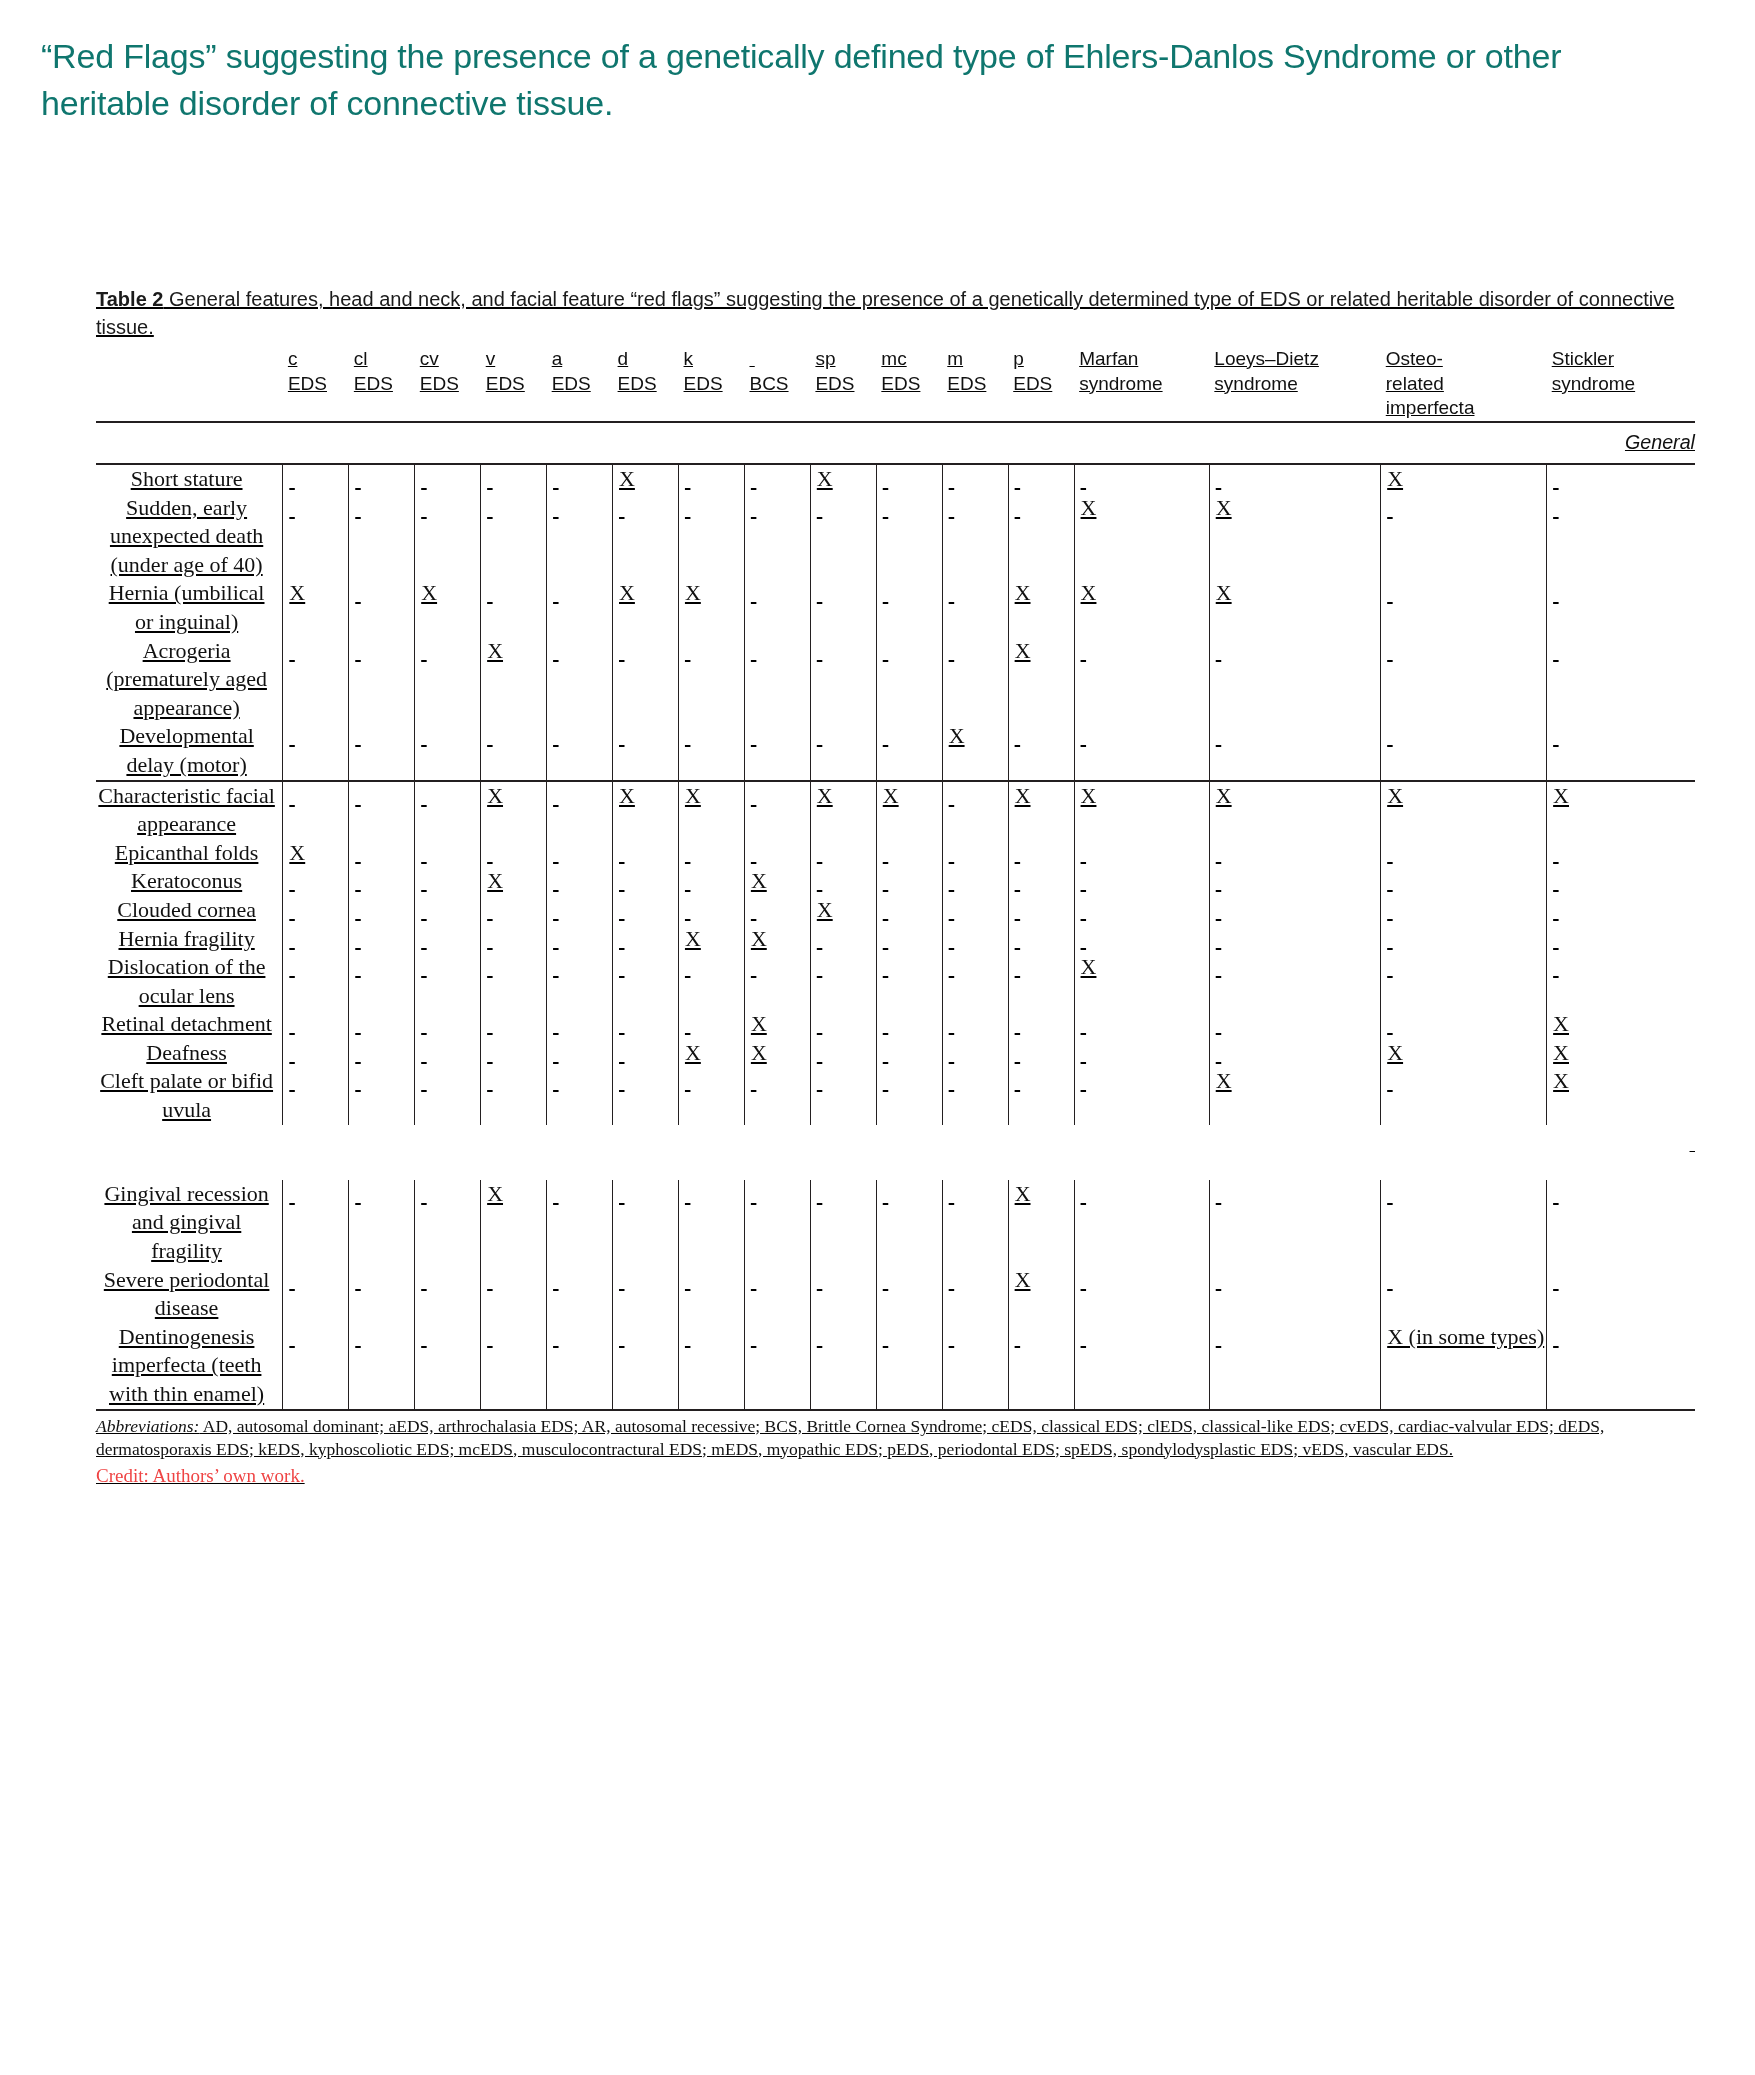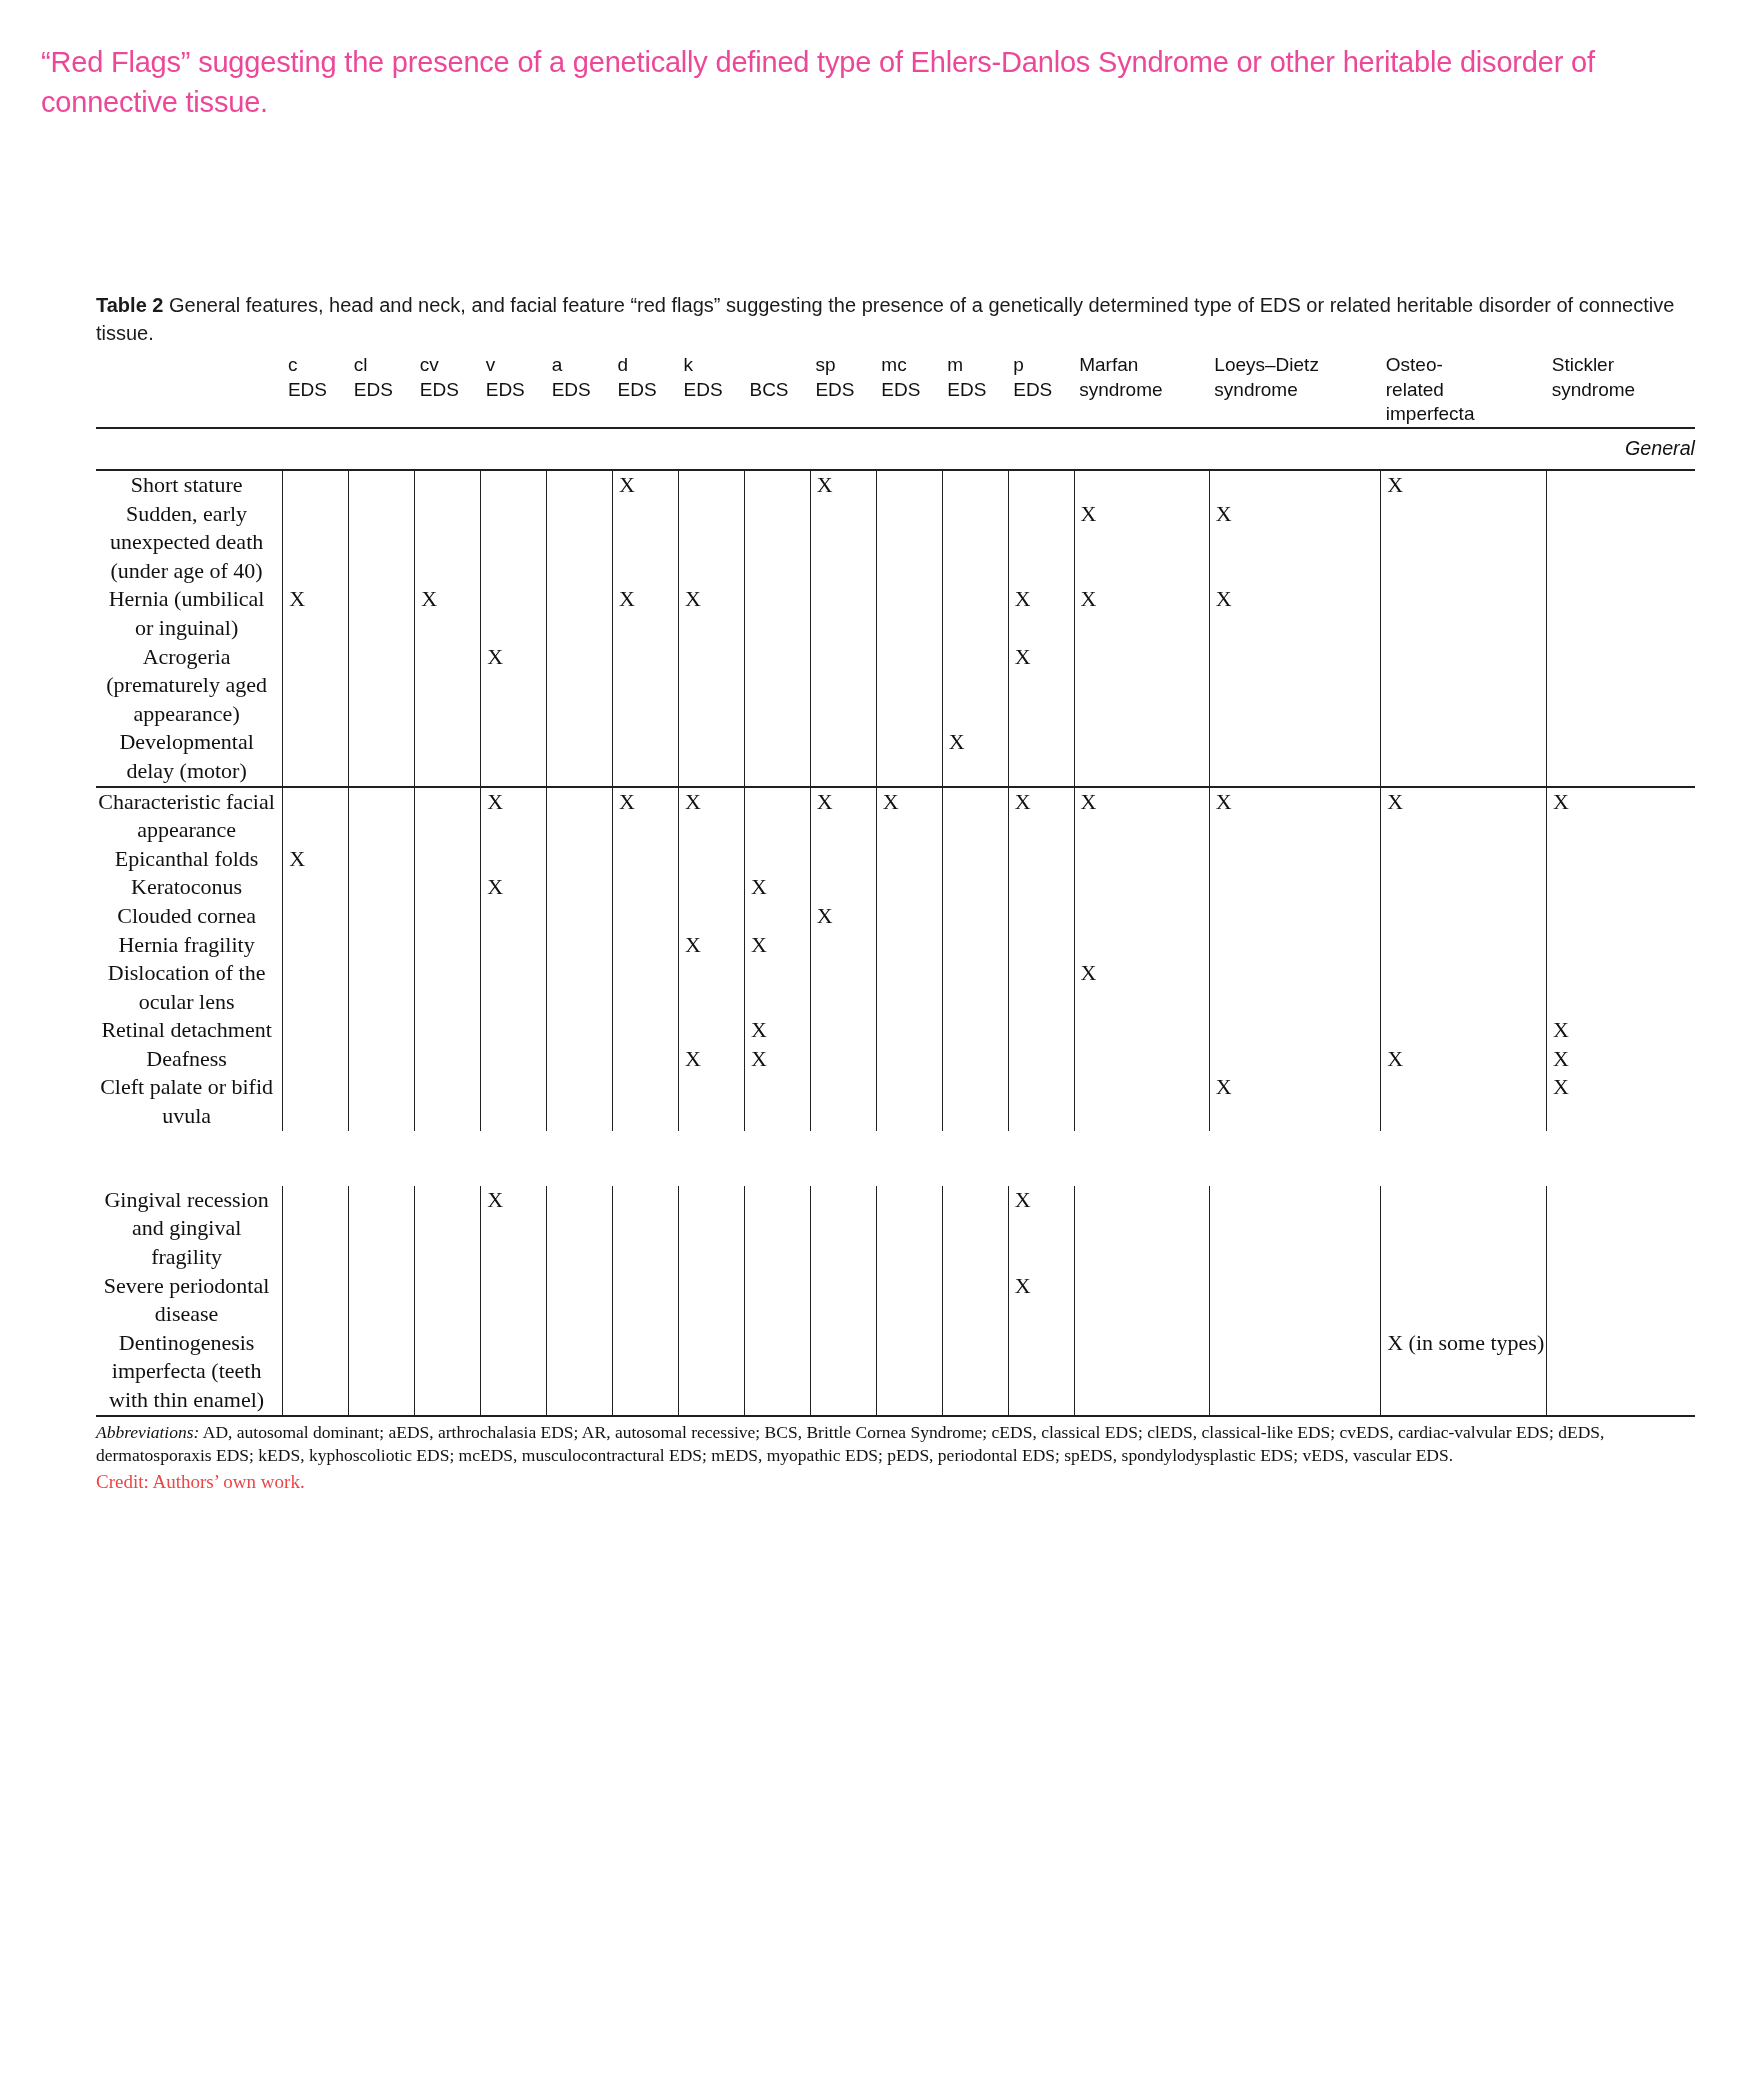--- a/index.html
+++ b/index.html
@@ -12,35 +12,36 @@
     height: 2075px;
     font-family: "Liberation Serif", serif;
     color: #000000;
     overflow: hidden;
   }
 
   
   .slide-heading {
     position: absolute;
     left: 41px;
-    top: 42px;
+    top: 33px;
     width: 1652px;
     font-family: "Liberation Sans", sans-serif;
-    font-size: 29px;
+    font-size: 34px;
     line-height: 1.38;
-    color: #ec4899;
+    color: #0f766e;
     letter-spacing: -0.2px;
   }
 
   
   .figure {
     position: absolute;
     left: 96px;
-    top: 291px;
+    top: 285px;
     width: 1599px;
+    text-decoration: underline;
   }
 
   .table-caption {
     font-family: "Liberation Sans", sans-serif;
     font-size: 20px;
     line-height: 1.42;
     color: #1b1b1b;
     padding-bottom: 5.1px;
     width: 1599px;
   }

